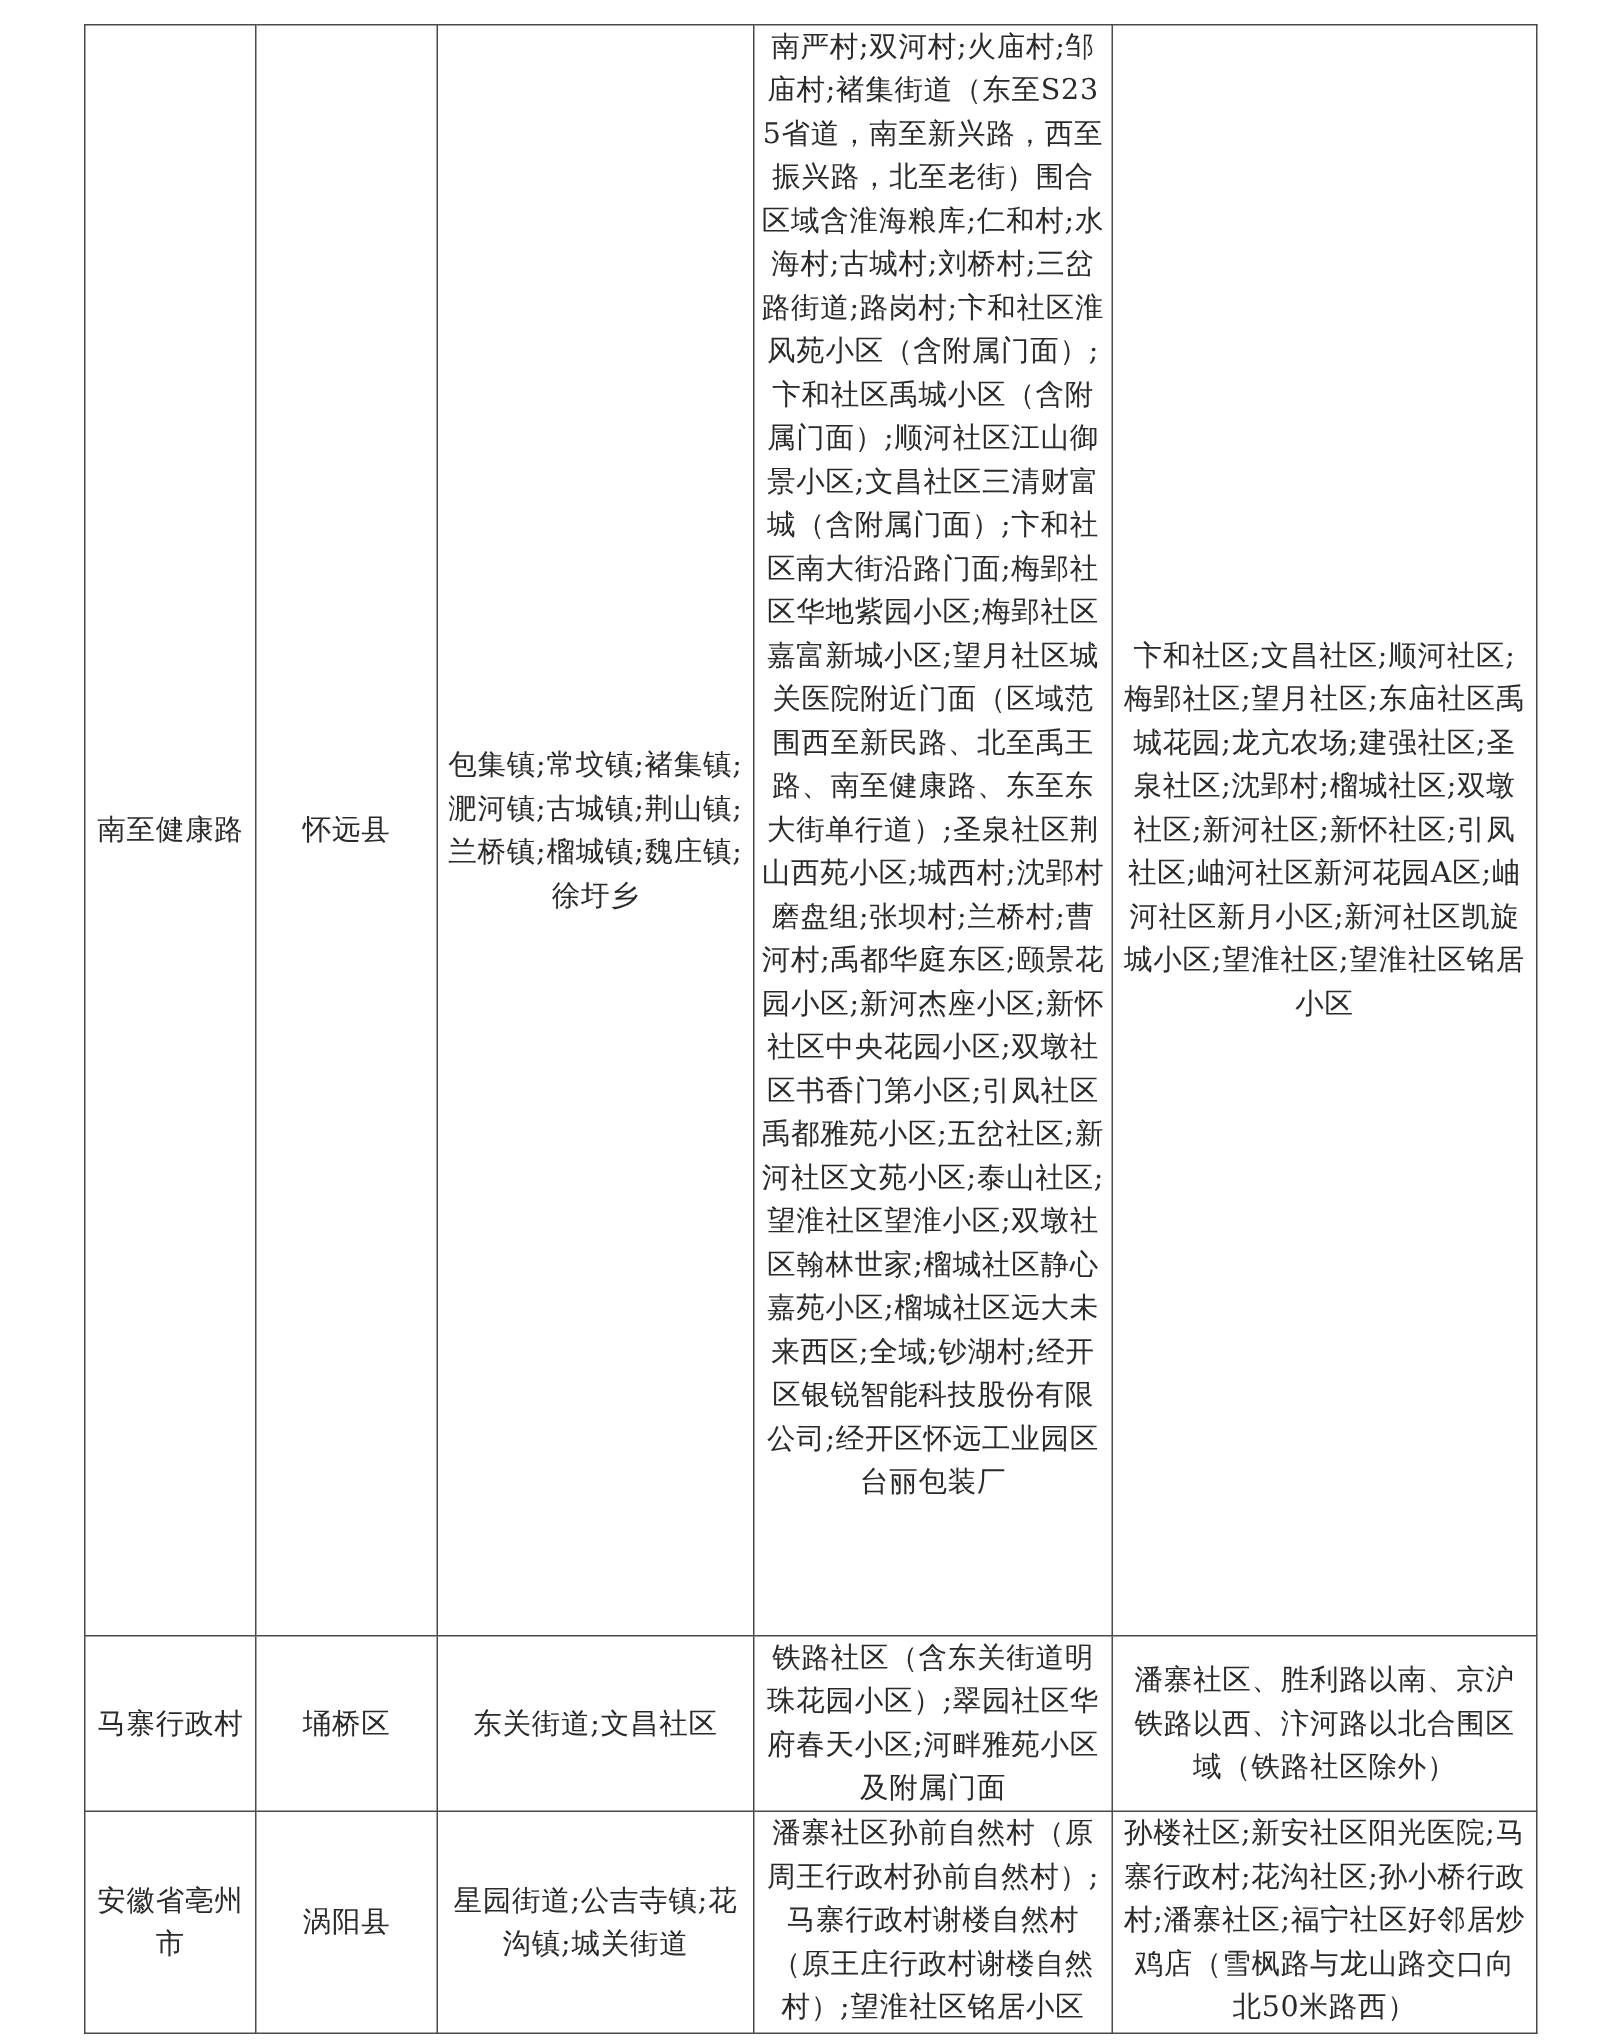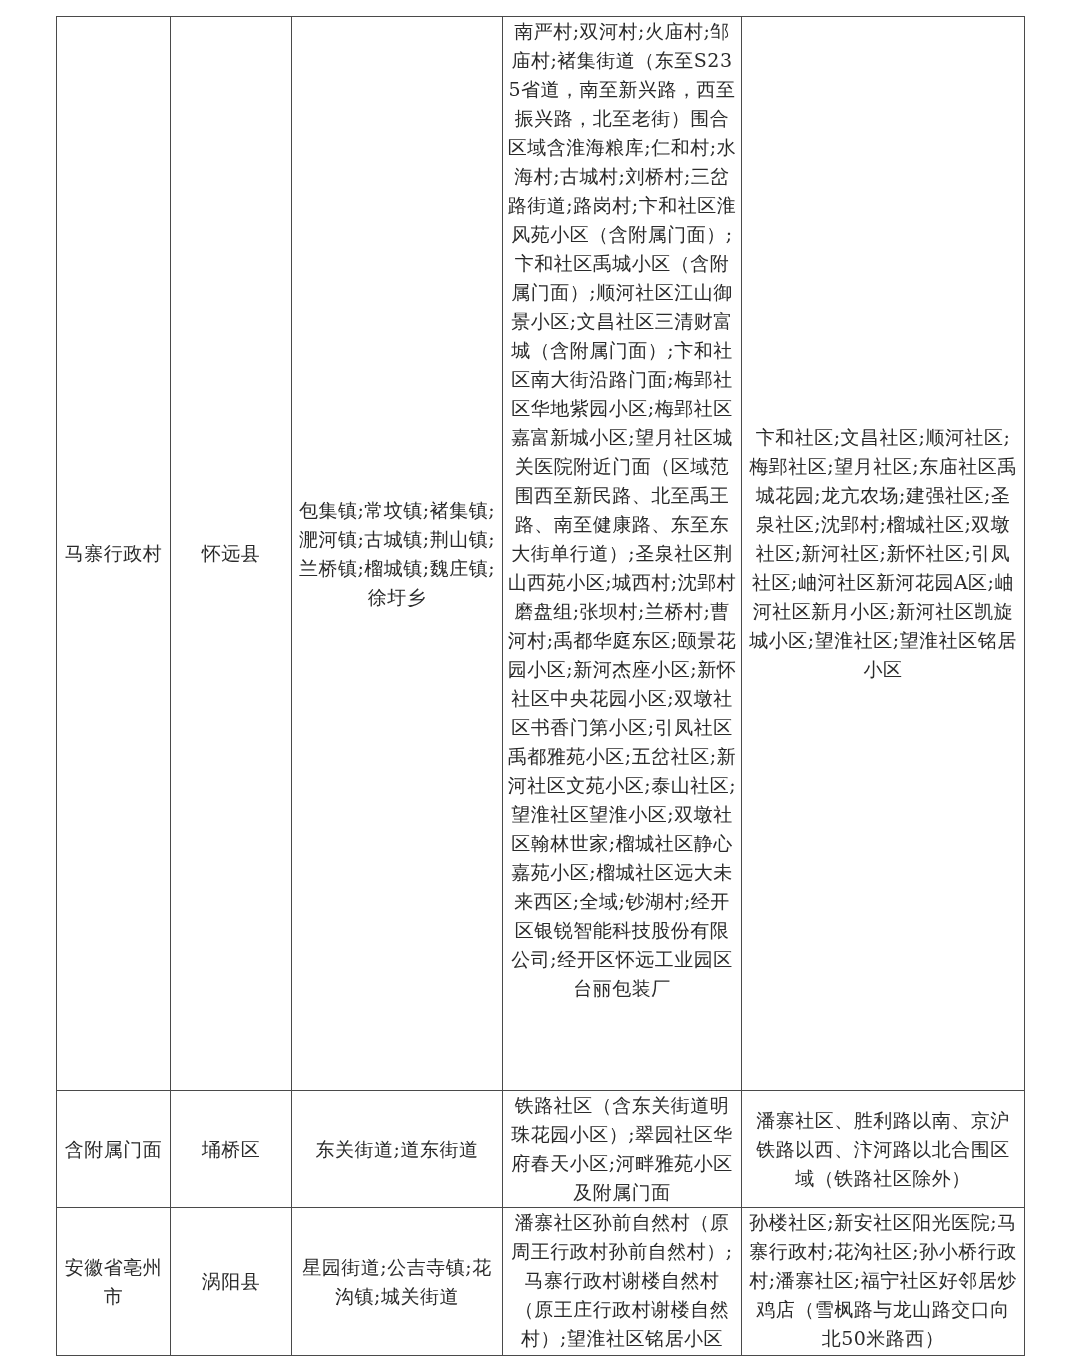--- a/index.html
+++ b/index.html
@@ -58,30 +58,30 @@
 <table class="doc-table">
   <colgroup>
     <col class="col1">
       <col class="col2">
       <col class="col3">
       <col class="col4">
       <col class="col5">
   </colgroup>
   <tbody>
     <tr class="row-huaiyuan">
-      <td>马寨行政村</td>
+      <td>南至健康路</td>
       <td>怀远县</td>
       <td>包集镇;常坟镇;褚集镇;淝河镇;古城镇;荆山镇;兰桥镇;榴城镇;魏庄镇;徐圩乡</td>
       <td class="scope-cell tight">南严村;双河村;火庙村;邹庙村;褚集街道（东至S235省道，南至新兴路，西至振兴路，北至老街）围合区域含淮海粮库;仁和村;水海村;古城村;刘桥村;三岔路街道;路岗村;卞和社区淮风苑小区（含附属门面）;卞和社区禹城小区（含附属门面）;顺河社区江山御景小区;文昌社区三清财富城（含附属门面）;卞和社区南大街沿路门面;梅郢社区华地紫园小区;梅郢社区嘉富新城小区;望月社区城关医院附近门面（区域范围西至新民路、北至禹王路、南至健康路、东至东大街单行道）;圣泉社区荆山西苑小区;城西村;沈郢村磨盘组;张坝村;兰桥村;曹河村;禹都华庭东区;颐景花园小区;新河杰座小区;新怀社区中央花园小区;双墩社区书香门第小区;引凤社区禹都雅苑小区;五岔社区;新河社区文苑小区;泰山社区;望淮社区望淮小区;双墩社区翰林世家;榴城社区静心嘉苑小区;榴城社区远大未来西区;全域;钞湖村;经开区银锐智能科技股份有限公司;经开区怀远工业园区台丽包装厂</td>
       <td>卞和社区;文昌社区;顺河社区;梅郢社区;望月社区;东庙社区禹城花园;龙亢农场;建强社区;圣泉社区;沈郢村;榴城社区;双墩社区;新河社区;新怀社区;引凤社区;岫河社区新河花园A区;岫河社区新月小区;新河社区凯旋城小区;望淮社区;望淮社区铭居小区</td>
     </tr>
     <tr class="row-yongqiao">
-      <td>含附属门面</td>
+      <td>马寨行政村</td>
       <td>埇桥区</td>
-      <td>东关街道;道东街道</td>
+      <td>东关街道;文昌社区</td>
       <td class="tight">铁路社区（含东关街道明珠花园小区）;翠园社区华府春天小区;河畔雅苑小区及附属门面</td>
       <td>潘寨社区、胜利路以南、京沪铁路以西、汴河路以北合围区域（铁路社区除外）</td>
     </tr>
     <tr class="row-guoyang">
       <td>安徽省亳州市</td>
       <td>涡阳县</td>
       <td>星园街道;公吉寺镇;花沟镇;城关街道</td>
       <td class="scope-cell tight">潘寨社区孙前自然村（原周王行政村孙前自然村）;马寨行政村谢楼自然村（原王庄行政村谢楼自然村）;望淮社区铭居小区</td>
       <td class="scope-cell">孙楼社区;新安社区阳光医院;马寨行政村;花沟社区;孙小桥行政村;潘寨社区;福宁社区好邻居炒鸡店（雪枫路与龙山路交口向北50米路西）</td>
     </tr>

